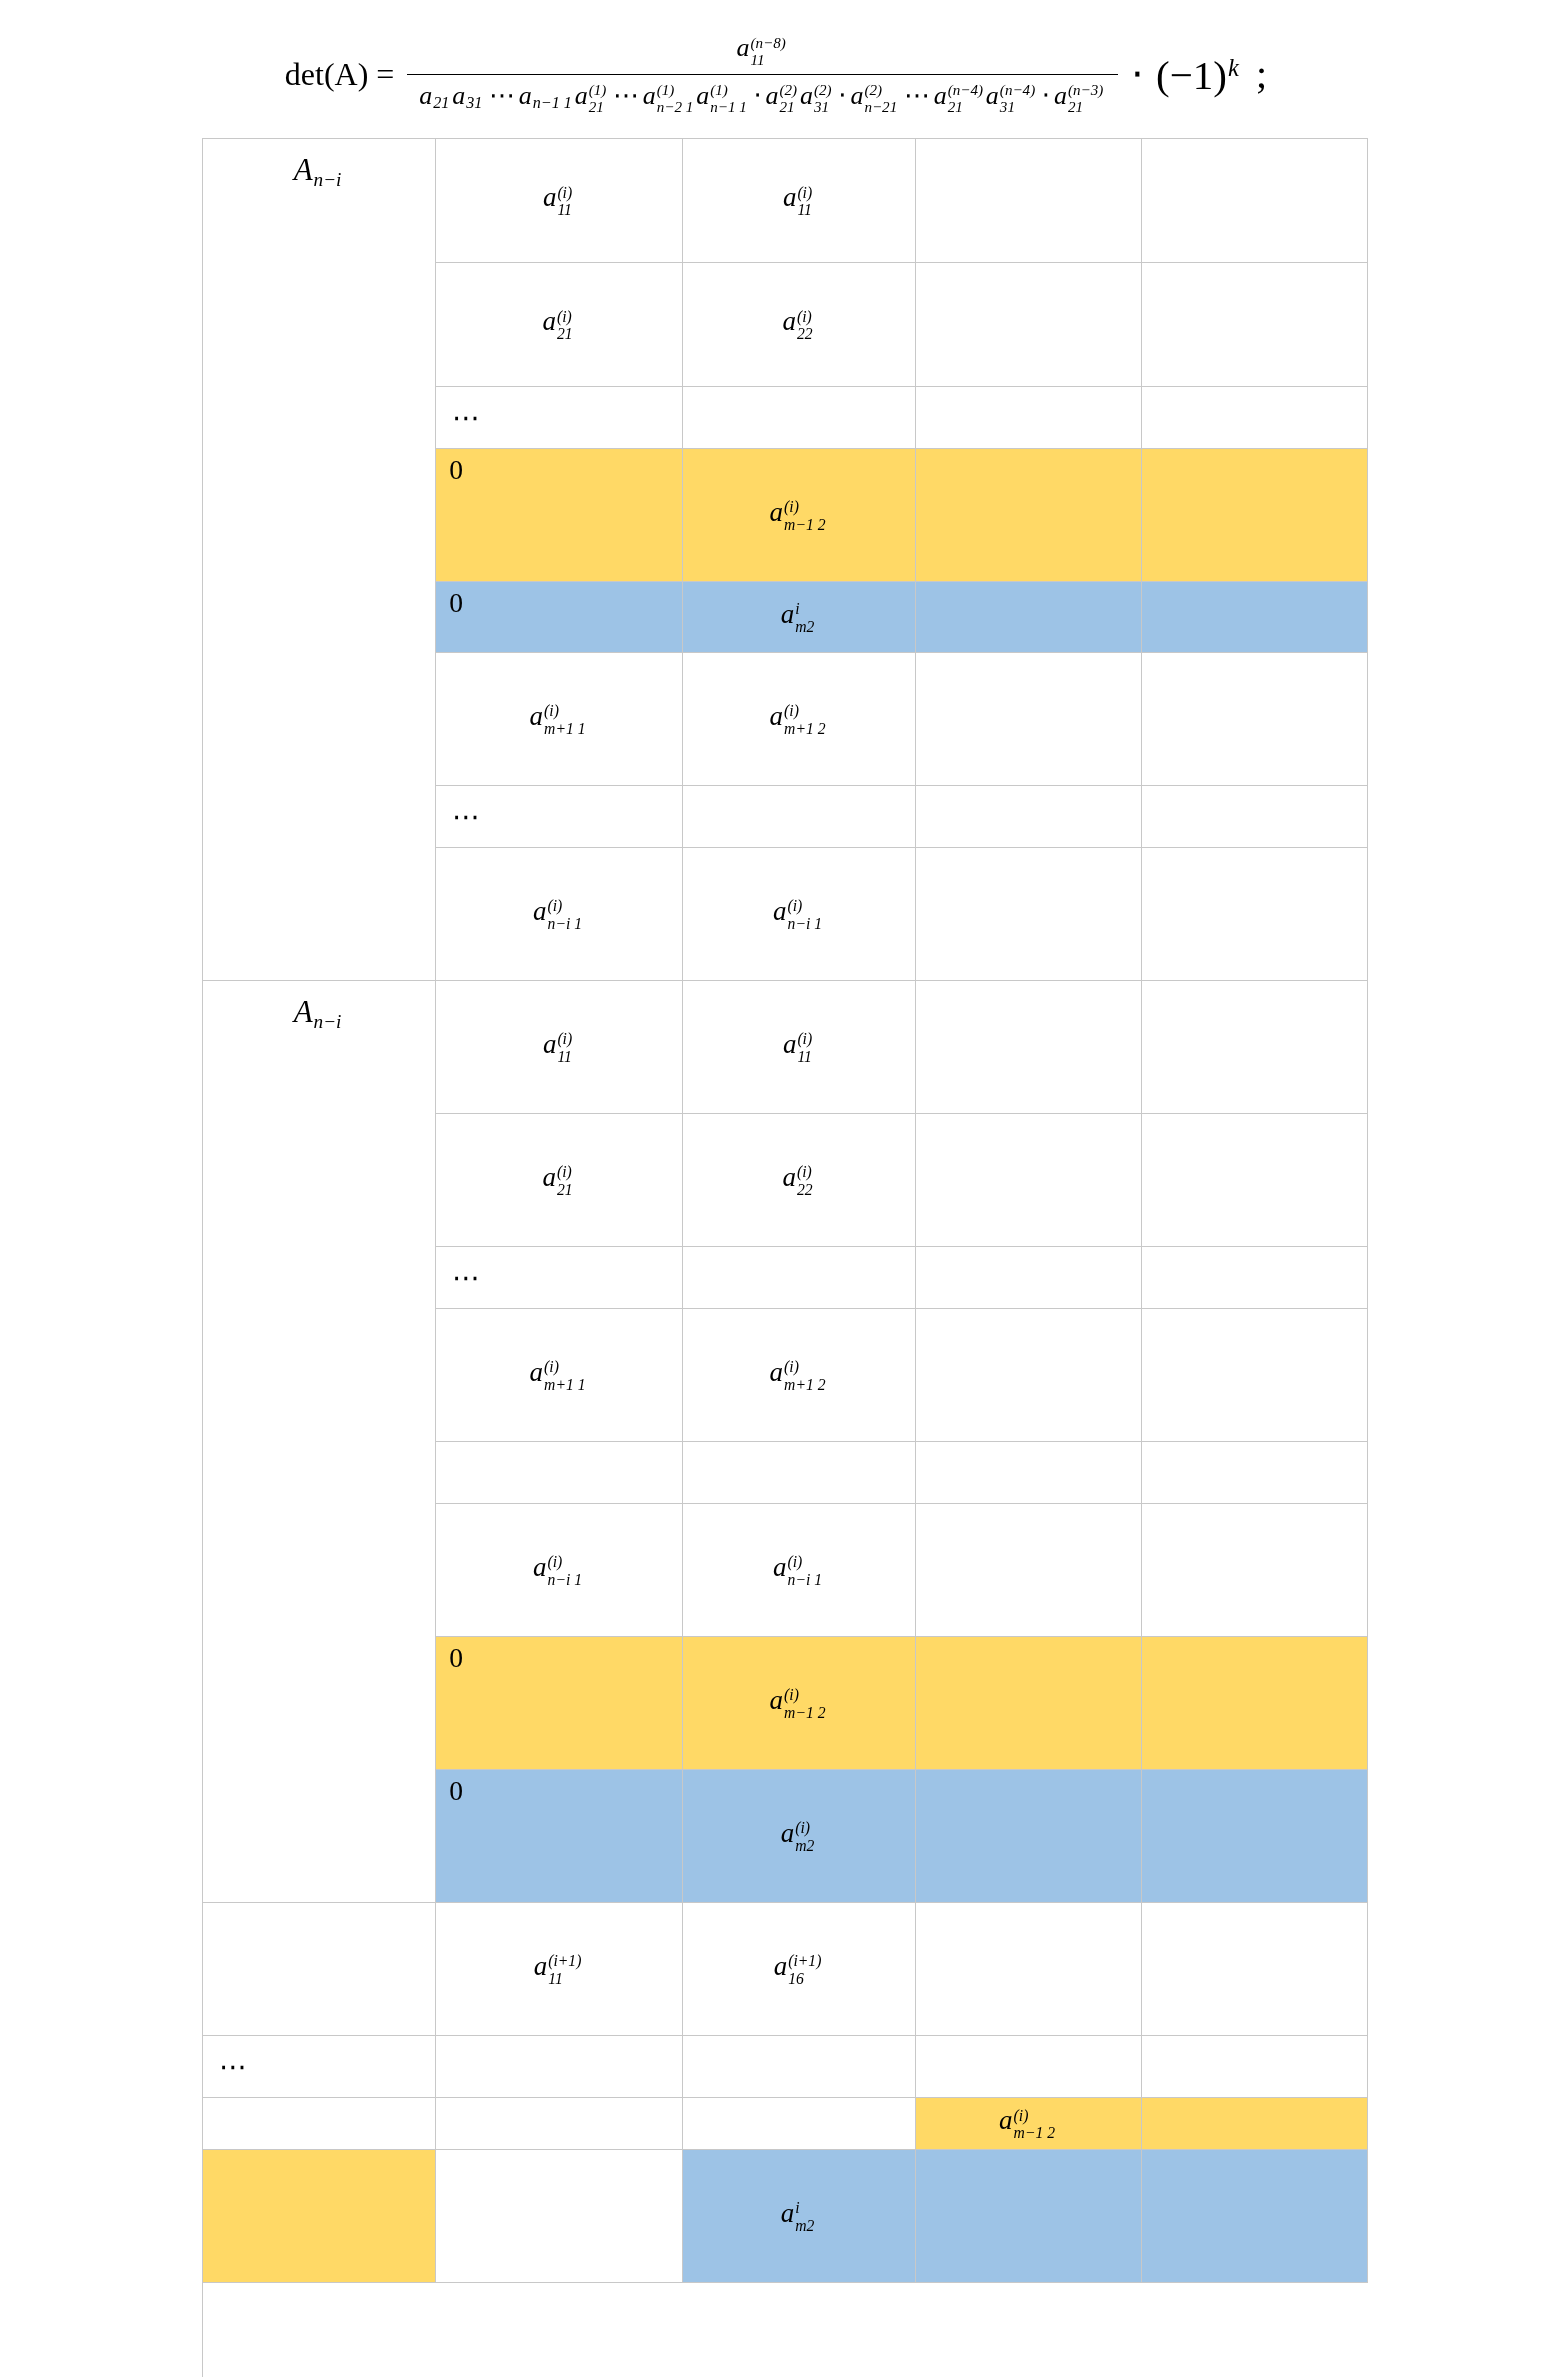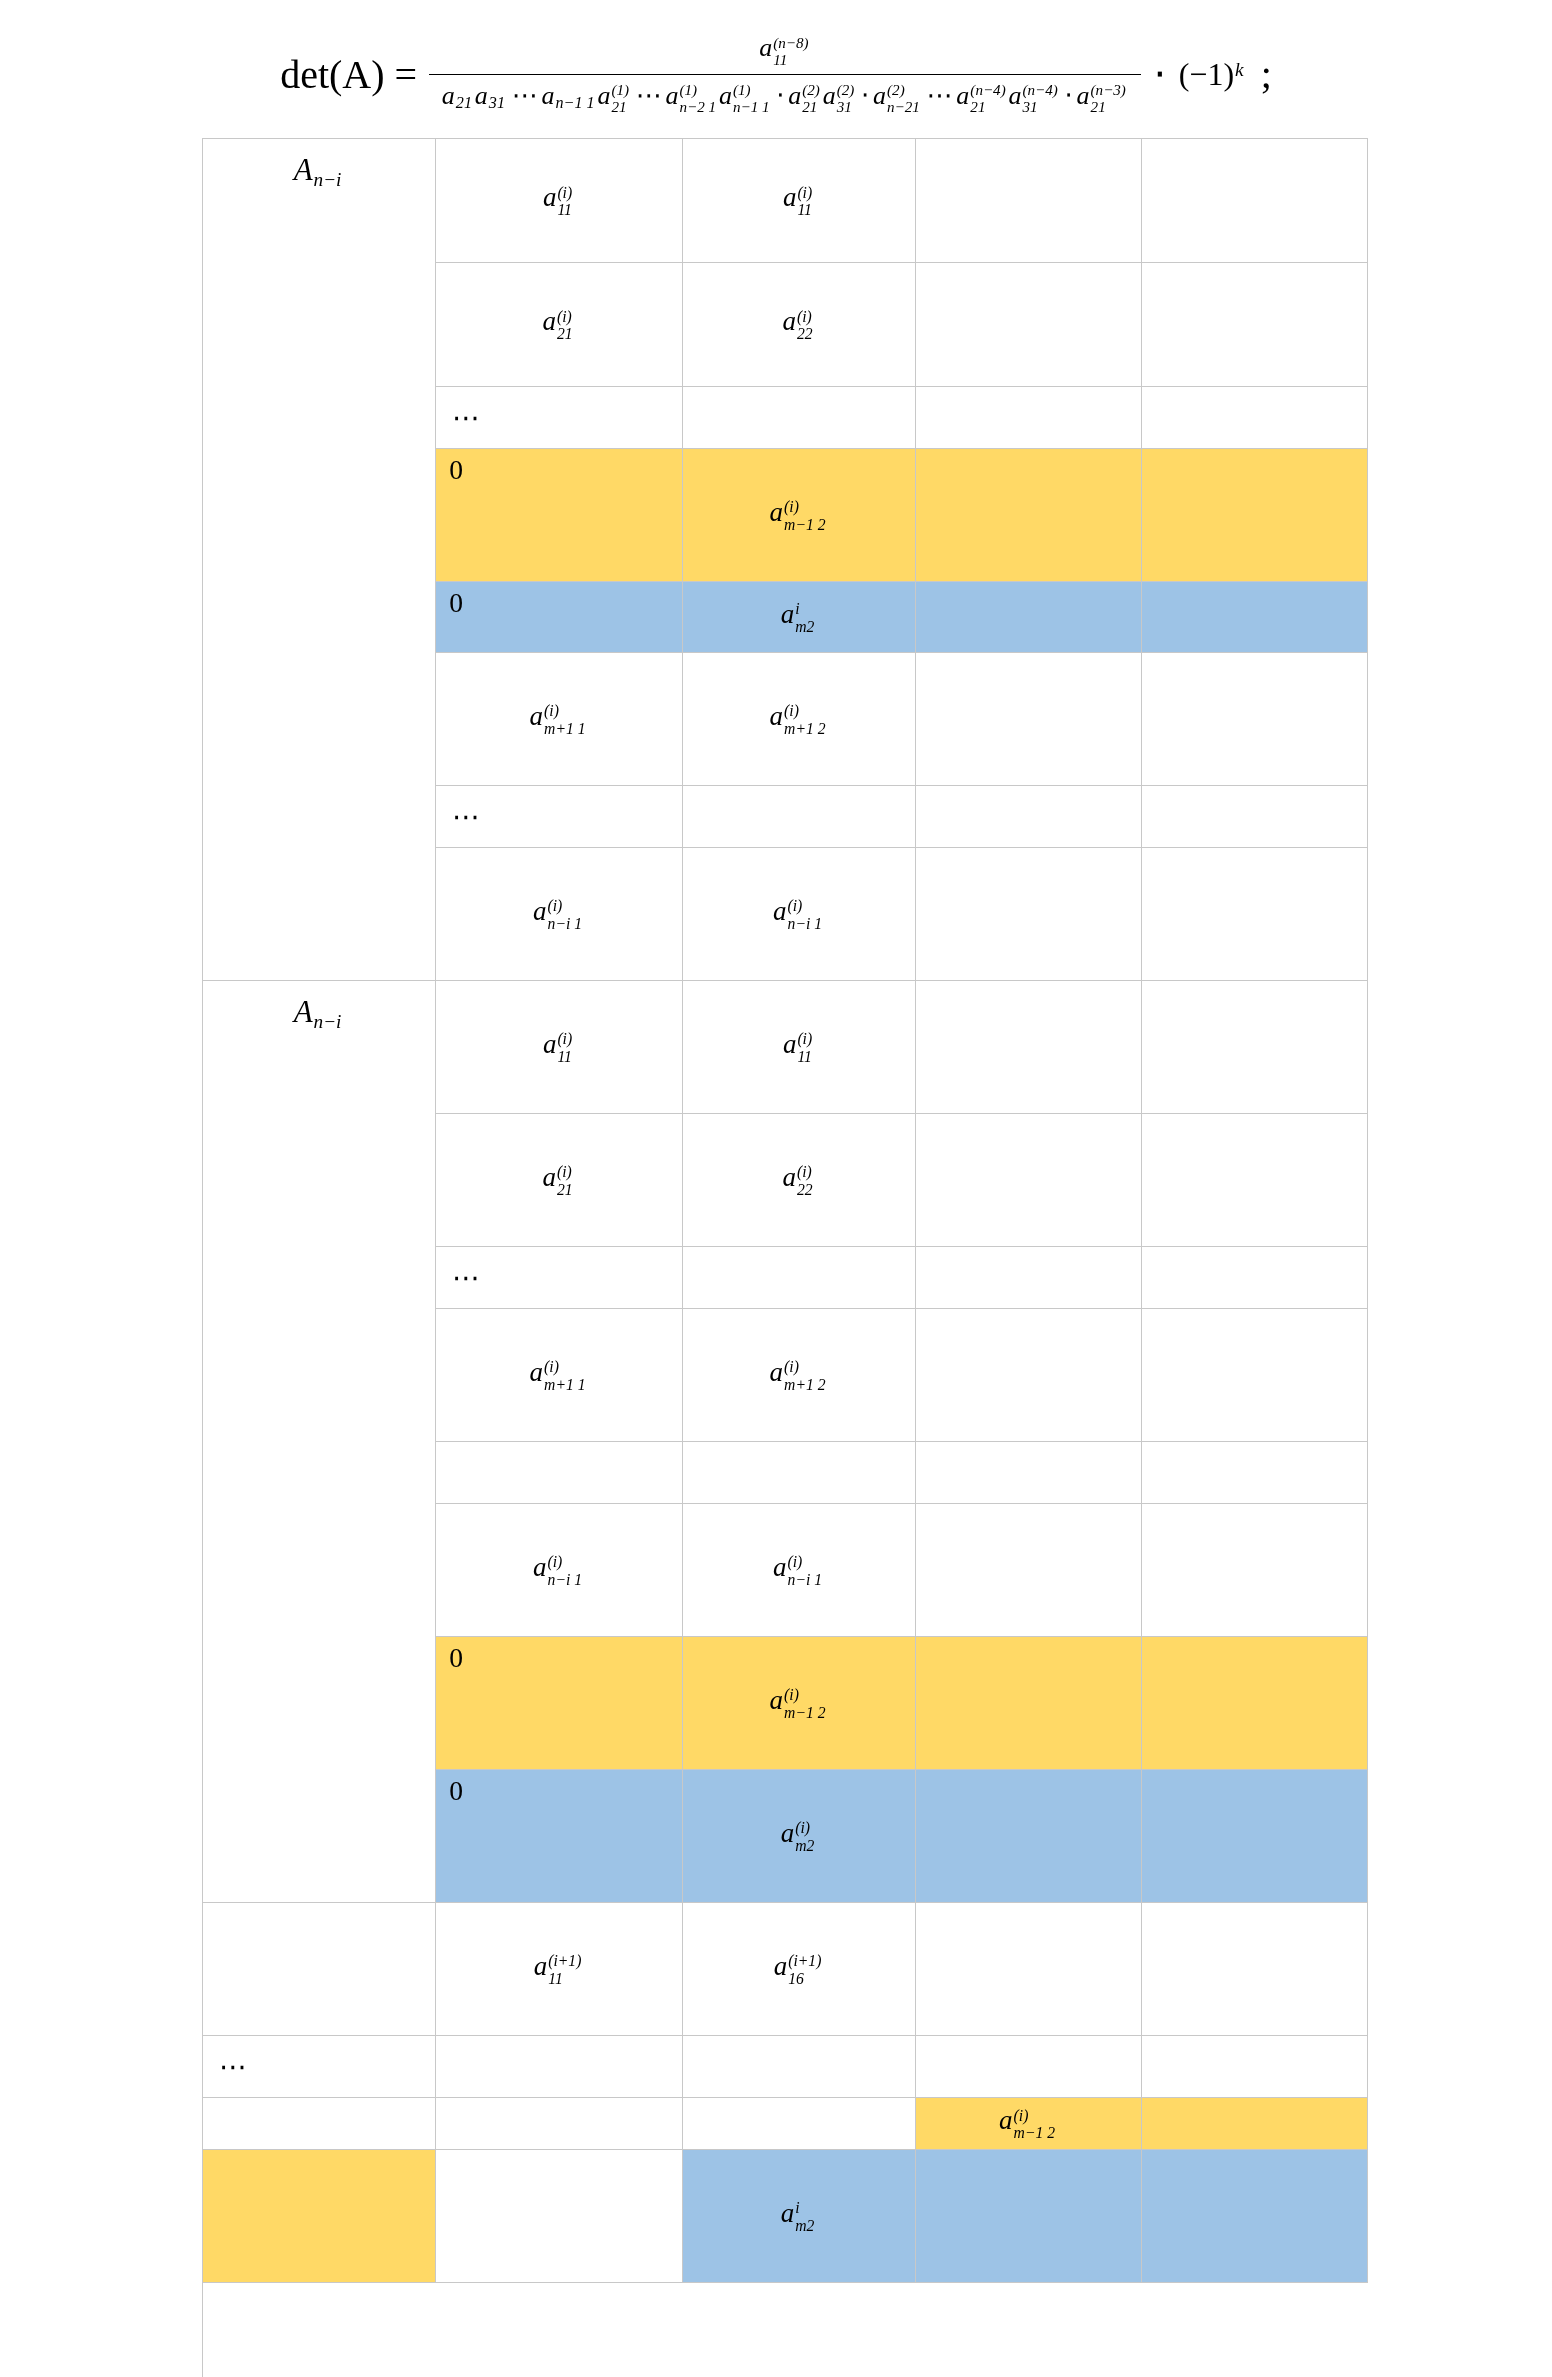--- a/index.html
+++ b/index.html
@@ -17,23 +17,23 @@
   
   .formula {
     height: 138px;
     display: flex;
     align-items: center;
     justify-content: center;
     gap: 12.4px;
     padding-top: 11.4px;
     white-space: nowrap;
   }
-  .f-lhs { font-size: 40px; font-style: normal; }
+  .f-lhs { font-size: 32px; font-style: normal; }
   .f-times { font-size: 40px; }
-  .f-rhs { font-size: 32px; font-style: normal; }
+  .f-rhs { font-size: 41px; font-style: normal; }
   .f-end { font-size: 40px; margin-left: 4.8px; }
 
   .frac { display: inline-block; vertical-align: middle; text-align: center; font-size: 26px; }
   .frac .num { display: block; text-align: center; padding: 0 4.8px 5.7px; }
   .frac .den { display: block; border-top: 1.4px solid #000; padding: 4.8px 12.4px 0; }
 
   
   .tok { display: inline-block; white-space: nowrap; margin-right: 2.9px; }
   .mbase { font-style: italic; }
   .supsub {

